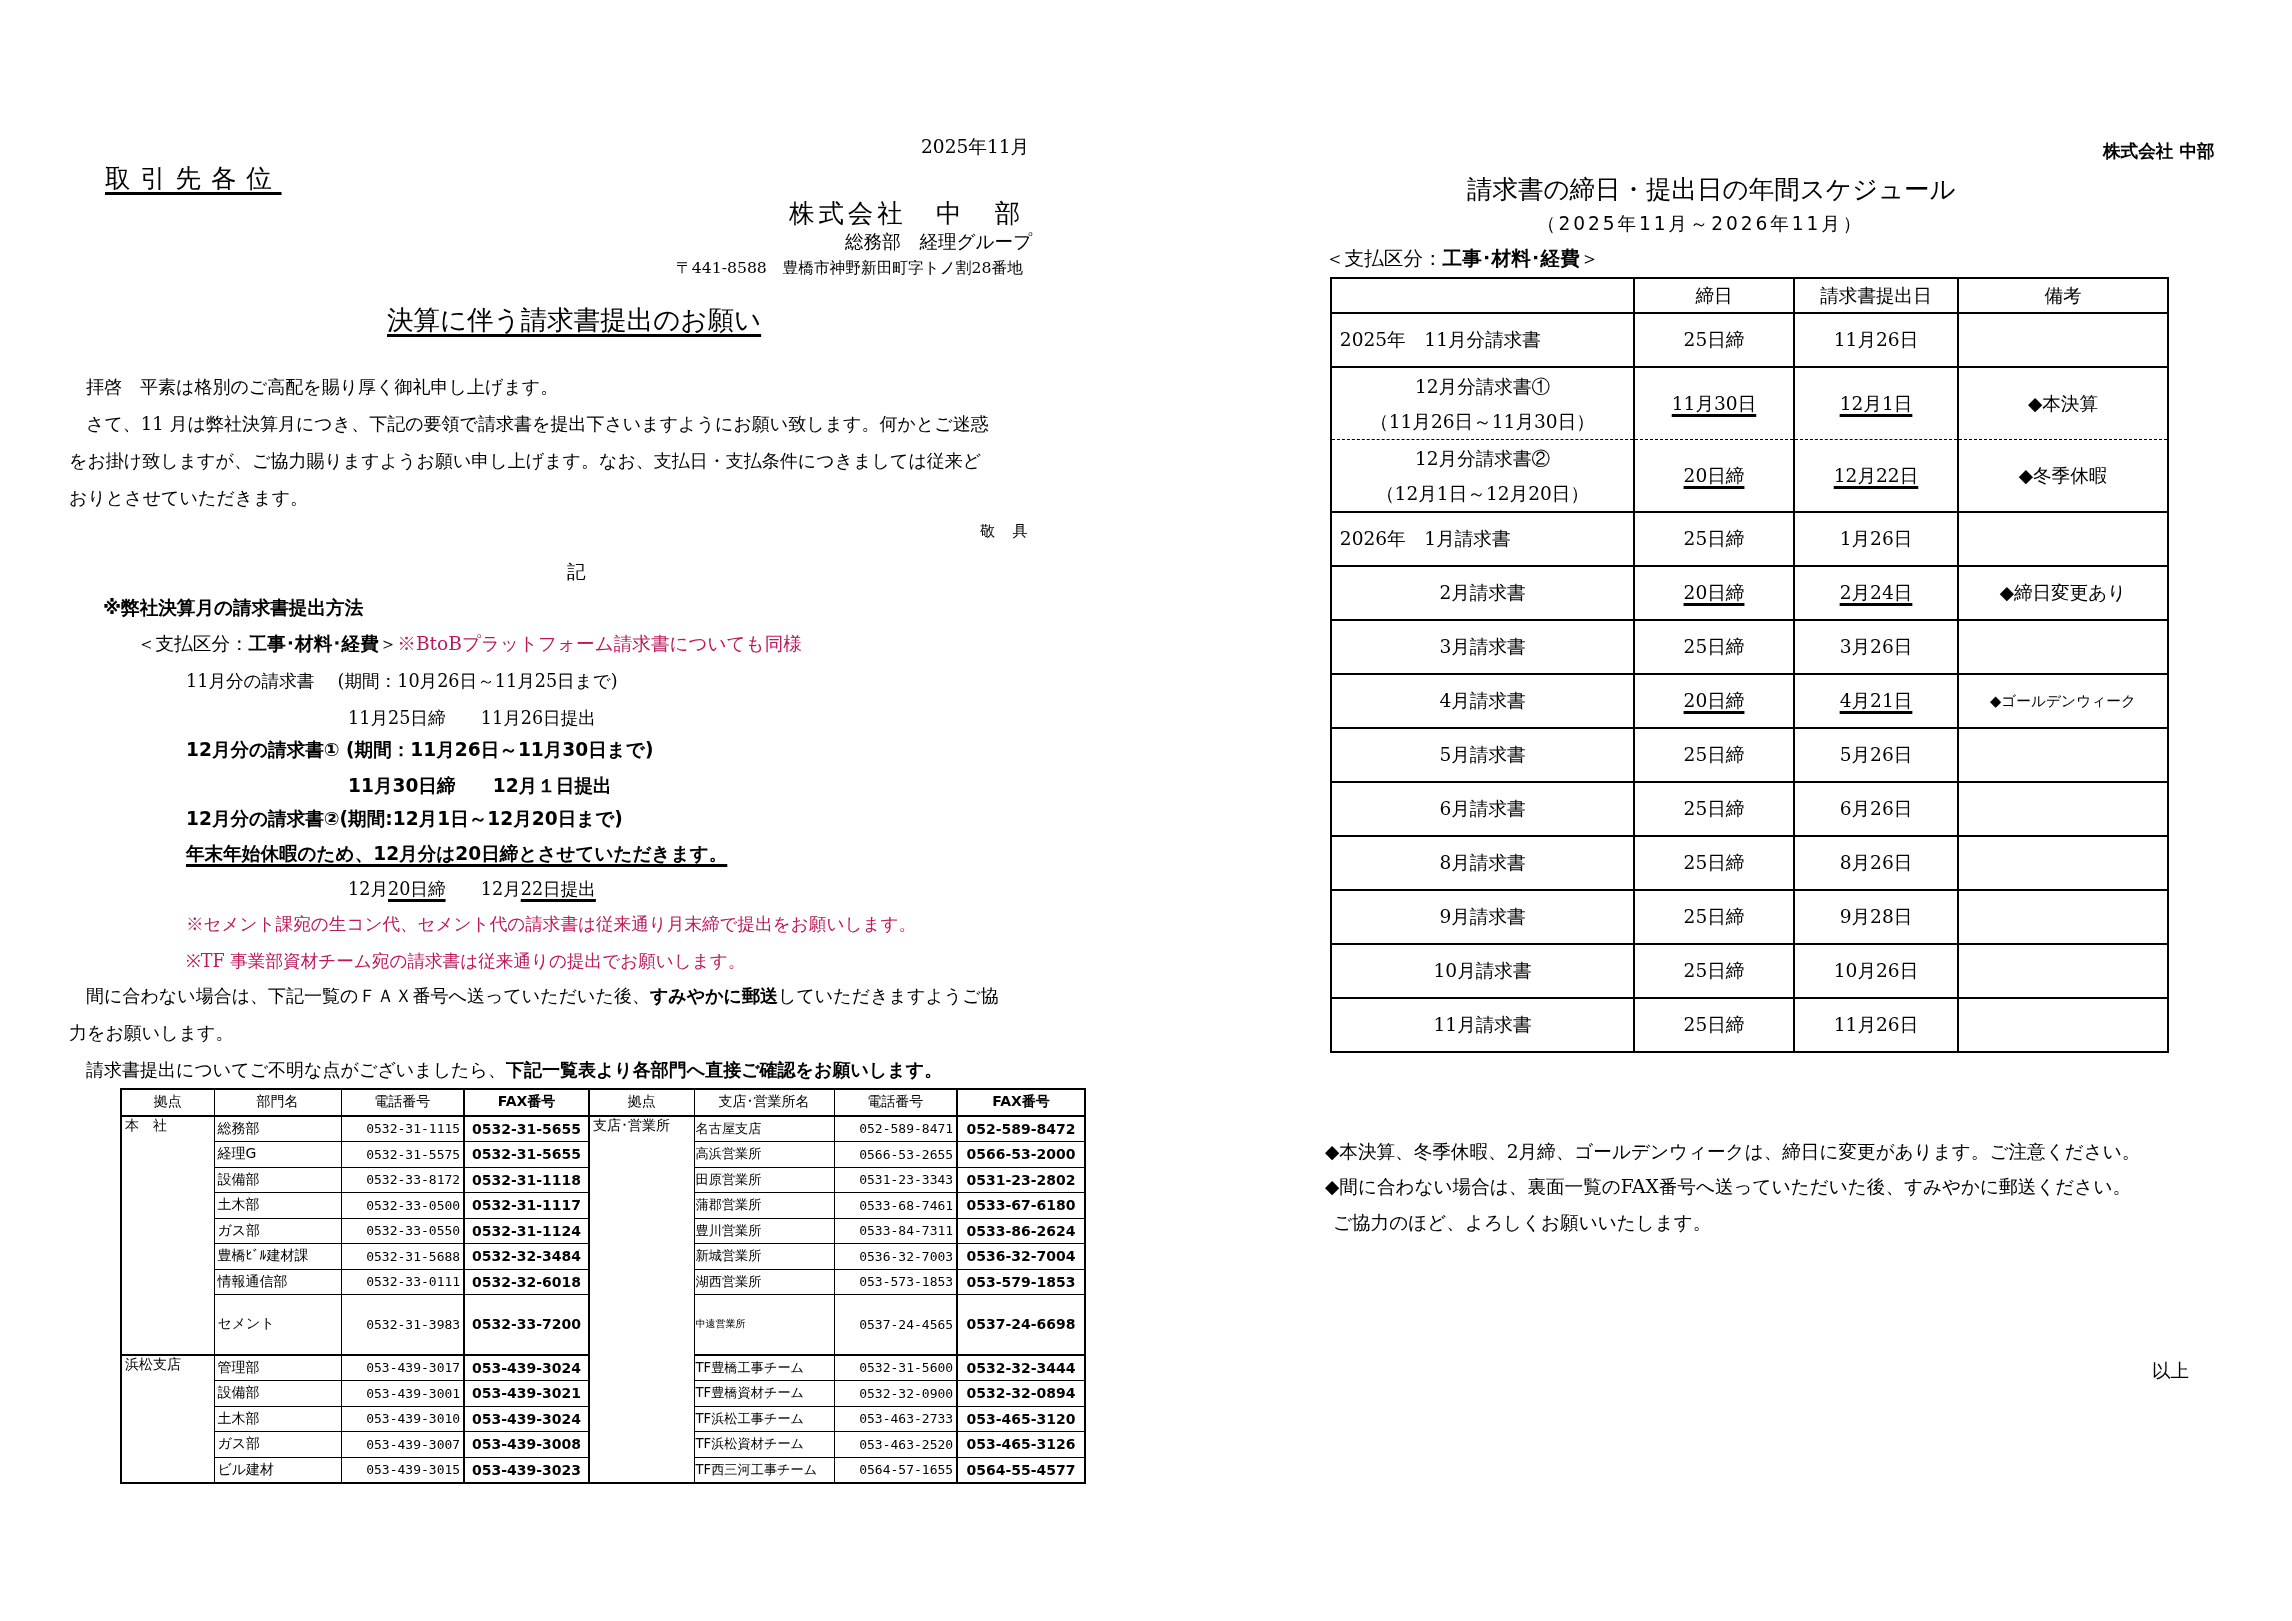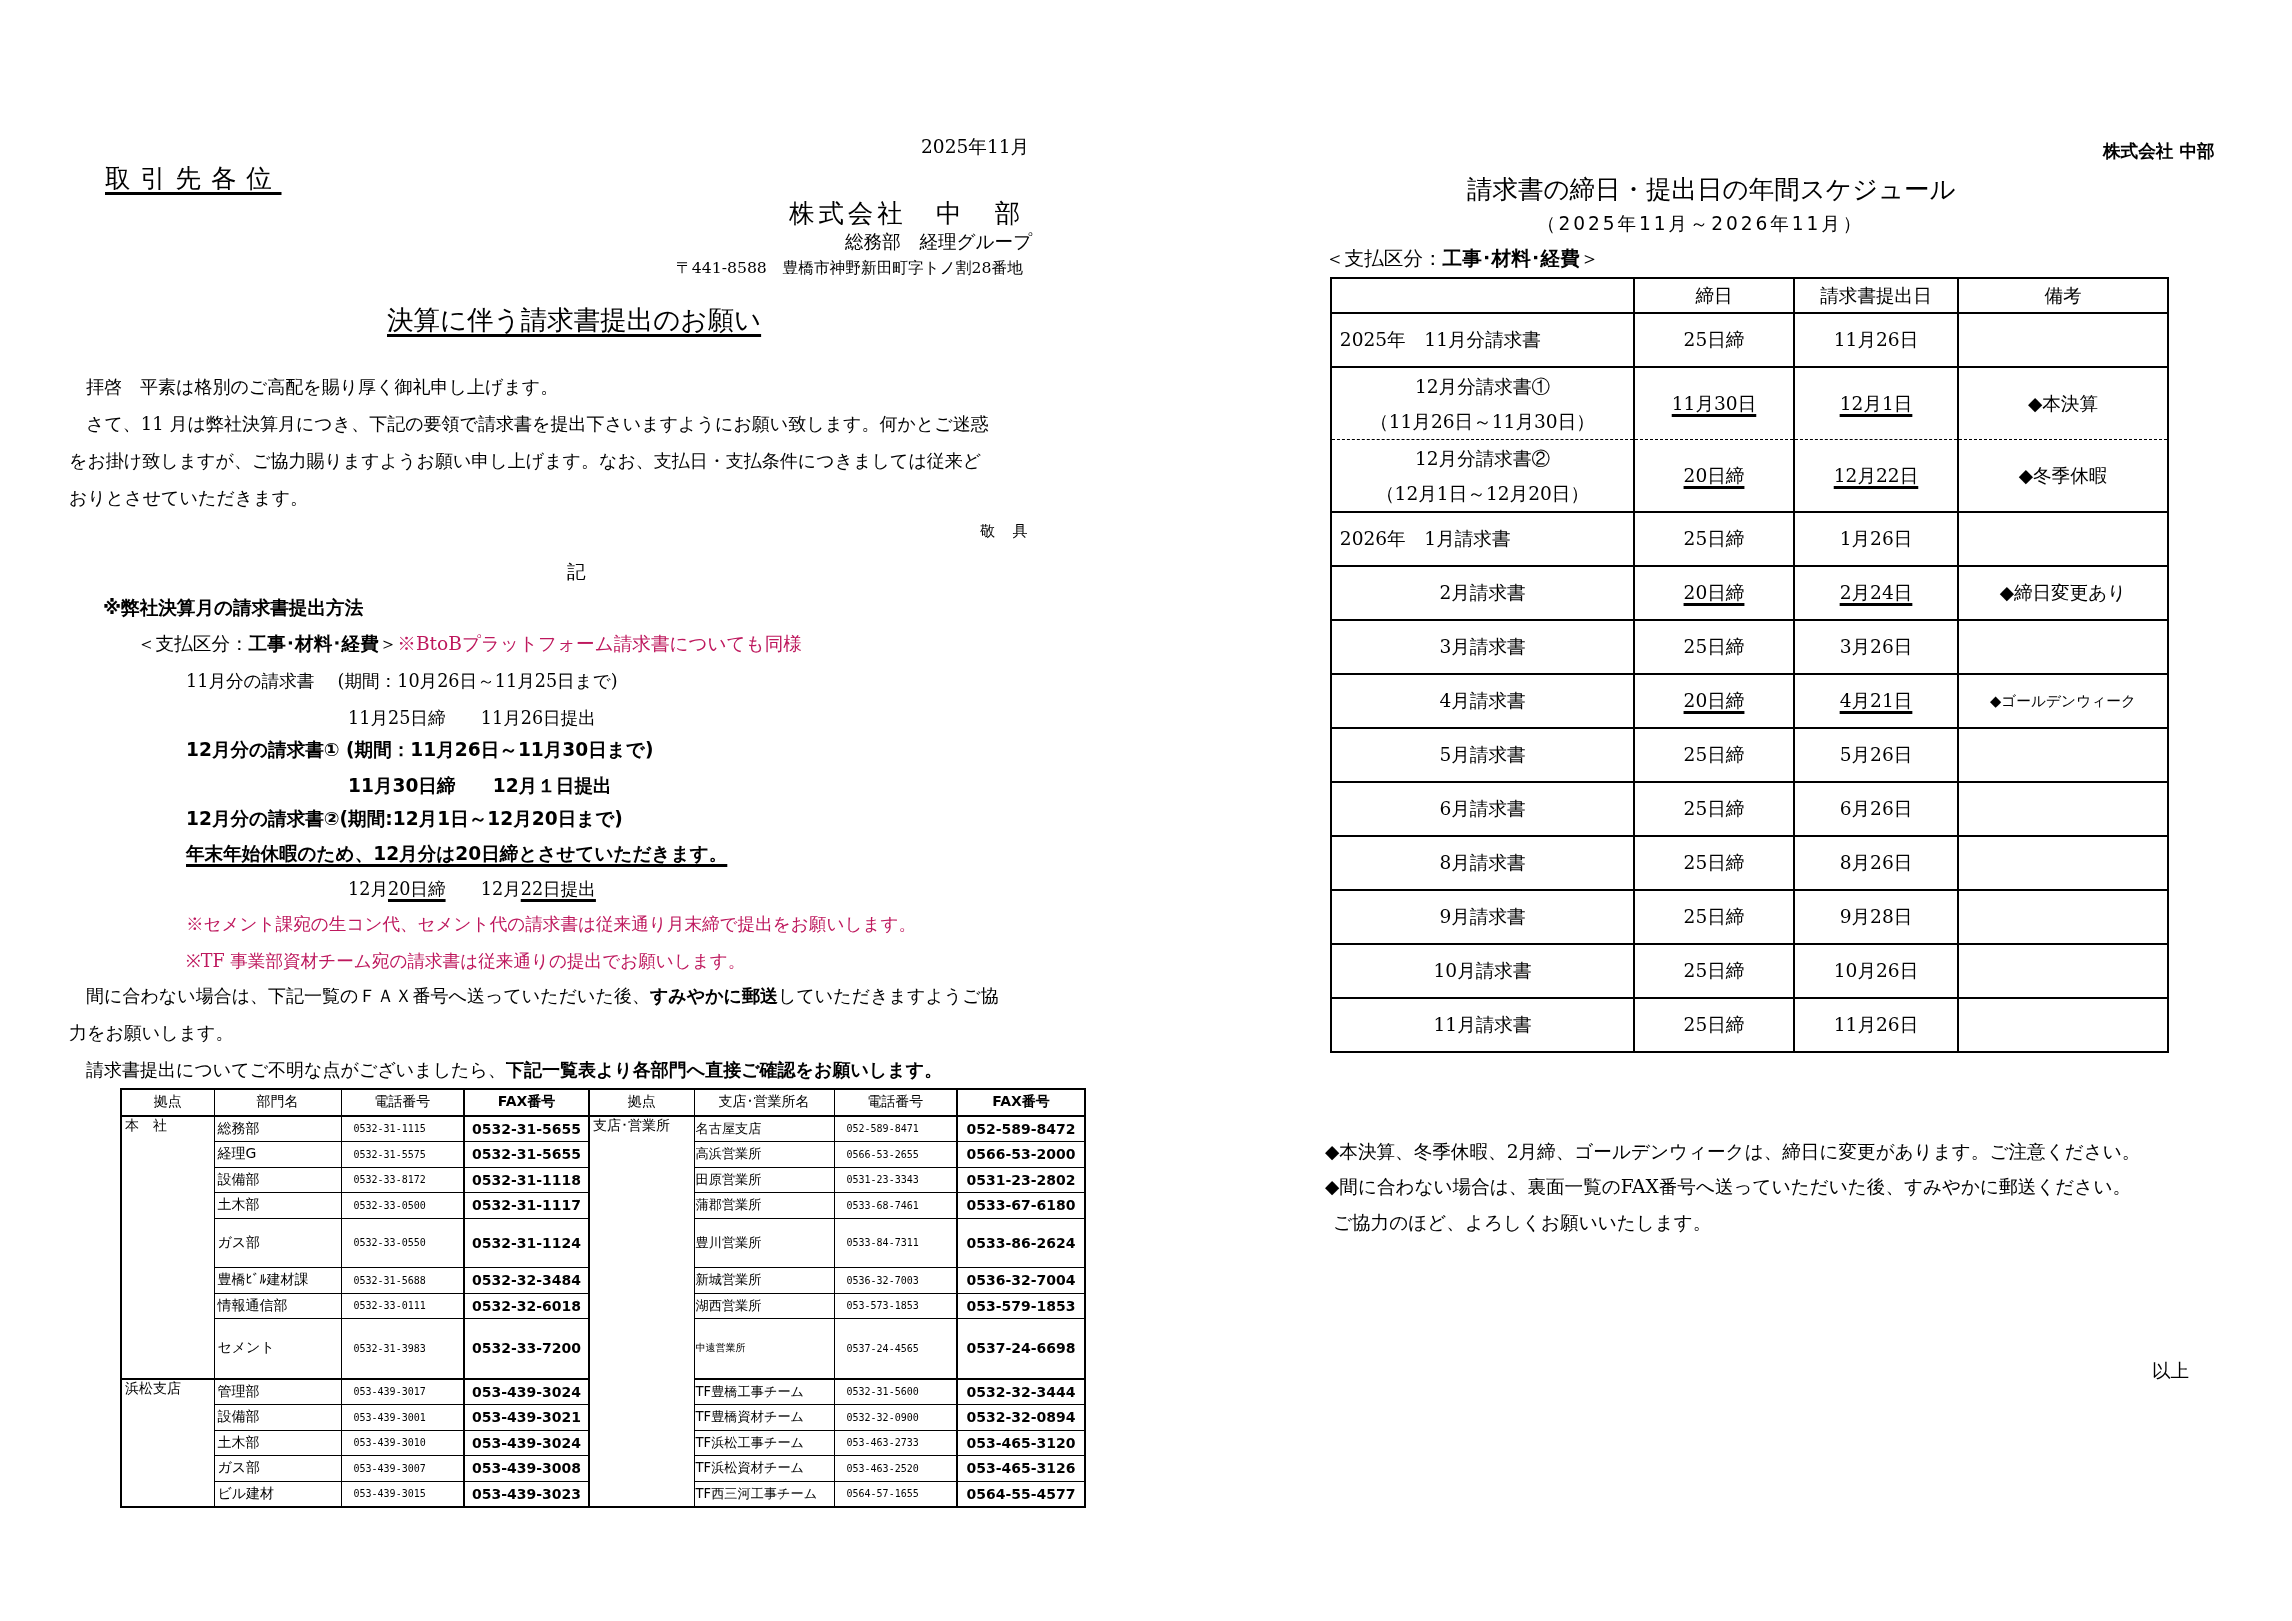--- a/index.html
+++ b/index.html
@@ -46,21 +46,21 @@
   .ctable {
     position: absolute; left: 120px; top: 1088px; width: 964px;
     border-collapse: collapse; border: 2.9px solid #000; table-layout: fixed;
     font-family: "DejaVu Sans", "Liberation Sans", sans-serif; font-size: 14px;
   }
   .ctable td, .ctable th {
     border: 1px solid #000; height: 24.5px; padding: 0 2.9px; overflow: hidden; white-space: nowrap;
   }
   .ctable th { font-weight: normal; text-align: center; border-bottom: 2px solid #000; }
   .ctable th.fax, .ctable td.fax { font-weight: bold; text-align: center; border-left: 2.9px solid #000; }
-  .ctable td.tel { text-align: left; font-family: "DejaVu Sans Mono", "Liberation Mono", monospace; font-size: 10px; padding-left: 12px; }
+  .ctable td.tel { text-align: right; font-family: "DejaVu Sans Mono", "Liberation Mono", monospace; font-size: 13px; padding-left: 12px; }
   .ctable td.fax { font-family: "DejaVu Sans", "Liberation Sans", sans-serif; font-size: 14px; }
   .ctable td.loc { vertical-align: top; }
   .ctable .gsep td { border-top: 2.9px solid #000; }
   .ctable td.sep-left, .ctable th.sep-left { border-left: 2.9px solid #000; }
 
   
   .r-company { left: 2103px; top: 139px; font-size: 17.6px; font-weight: bold; font-family: "DejaVu Sans", "Liberation Sans", sans-serif; }
   .r-title { left: 1467px; top: 172px; font-size: 25.5px; font-family: "DejaVu Sans", "Liberation Sans", sans-serif; }
   .r-period { left: 1537px; top: 211px; font-size: 18.6px; letter-spacing: 2.9px; font-family: "DejaVu Sans", "Liberation Sans", sans-serif; }
   .r-cat { left: 1325px; top: 245px; font-size: 19.6px; font-family: "DejaVu Sans", "Liberation Sans", sans-serif; }
@@ -184,21 +184,21 @@
           <td class="tel">0532-33-0500</td>
           <td class="fax">0532-31-1117</td>
           <td style="font-size:13.2px;padding:0 1px">蒲郡営業所</td>
           <td class="tel">0533-68-7461</td>
           <td class="fax">0533-67-6180</td>
         </tr>
         <tr>
           <td>ガス部</td>
           <td class="tel">0532-33-0550</td>
           <td class="fax">0532-31-1124</td>
-          <td style="font-size:13.2px;padding:12px 1px">豊川営業所</td>
+          <td style="font-size:13.2px;padding:0 1px">豊川営業所</td>
           <td class="tel">0533-84-7311</td>
           <td class="fax">0533-86-2624</td>
         </tr>
         <tr>
           <td>豊橋ﾋﾞﾙ建材課</td>
           <td class="tel">0532-31-5688</td>
           <td class="fax">0532-32-3484</td>
           <td style="font-size:13.2px;padding:0 1px">新城営業所</td>
           <td class="tel">0536-32-7003</td>
           <td class="fax">0536-32-7004</td>

